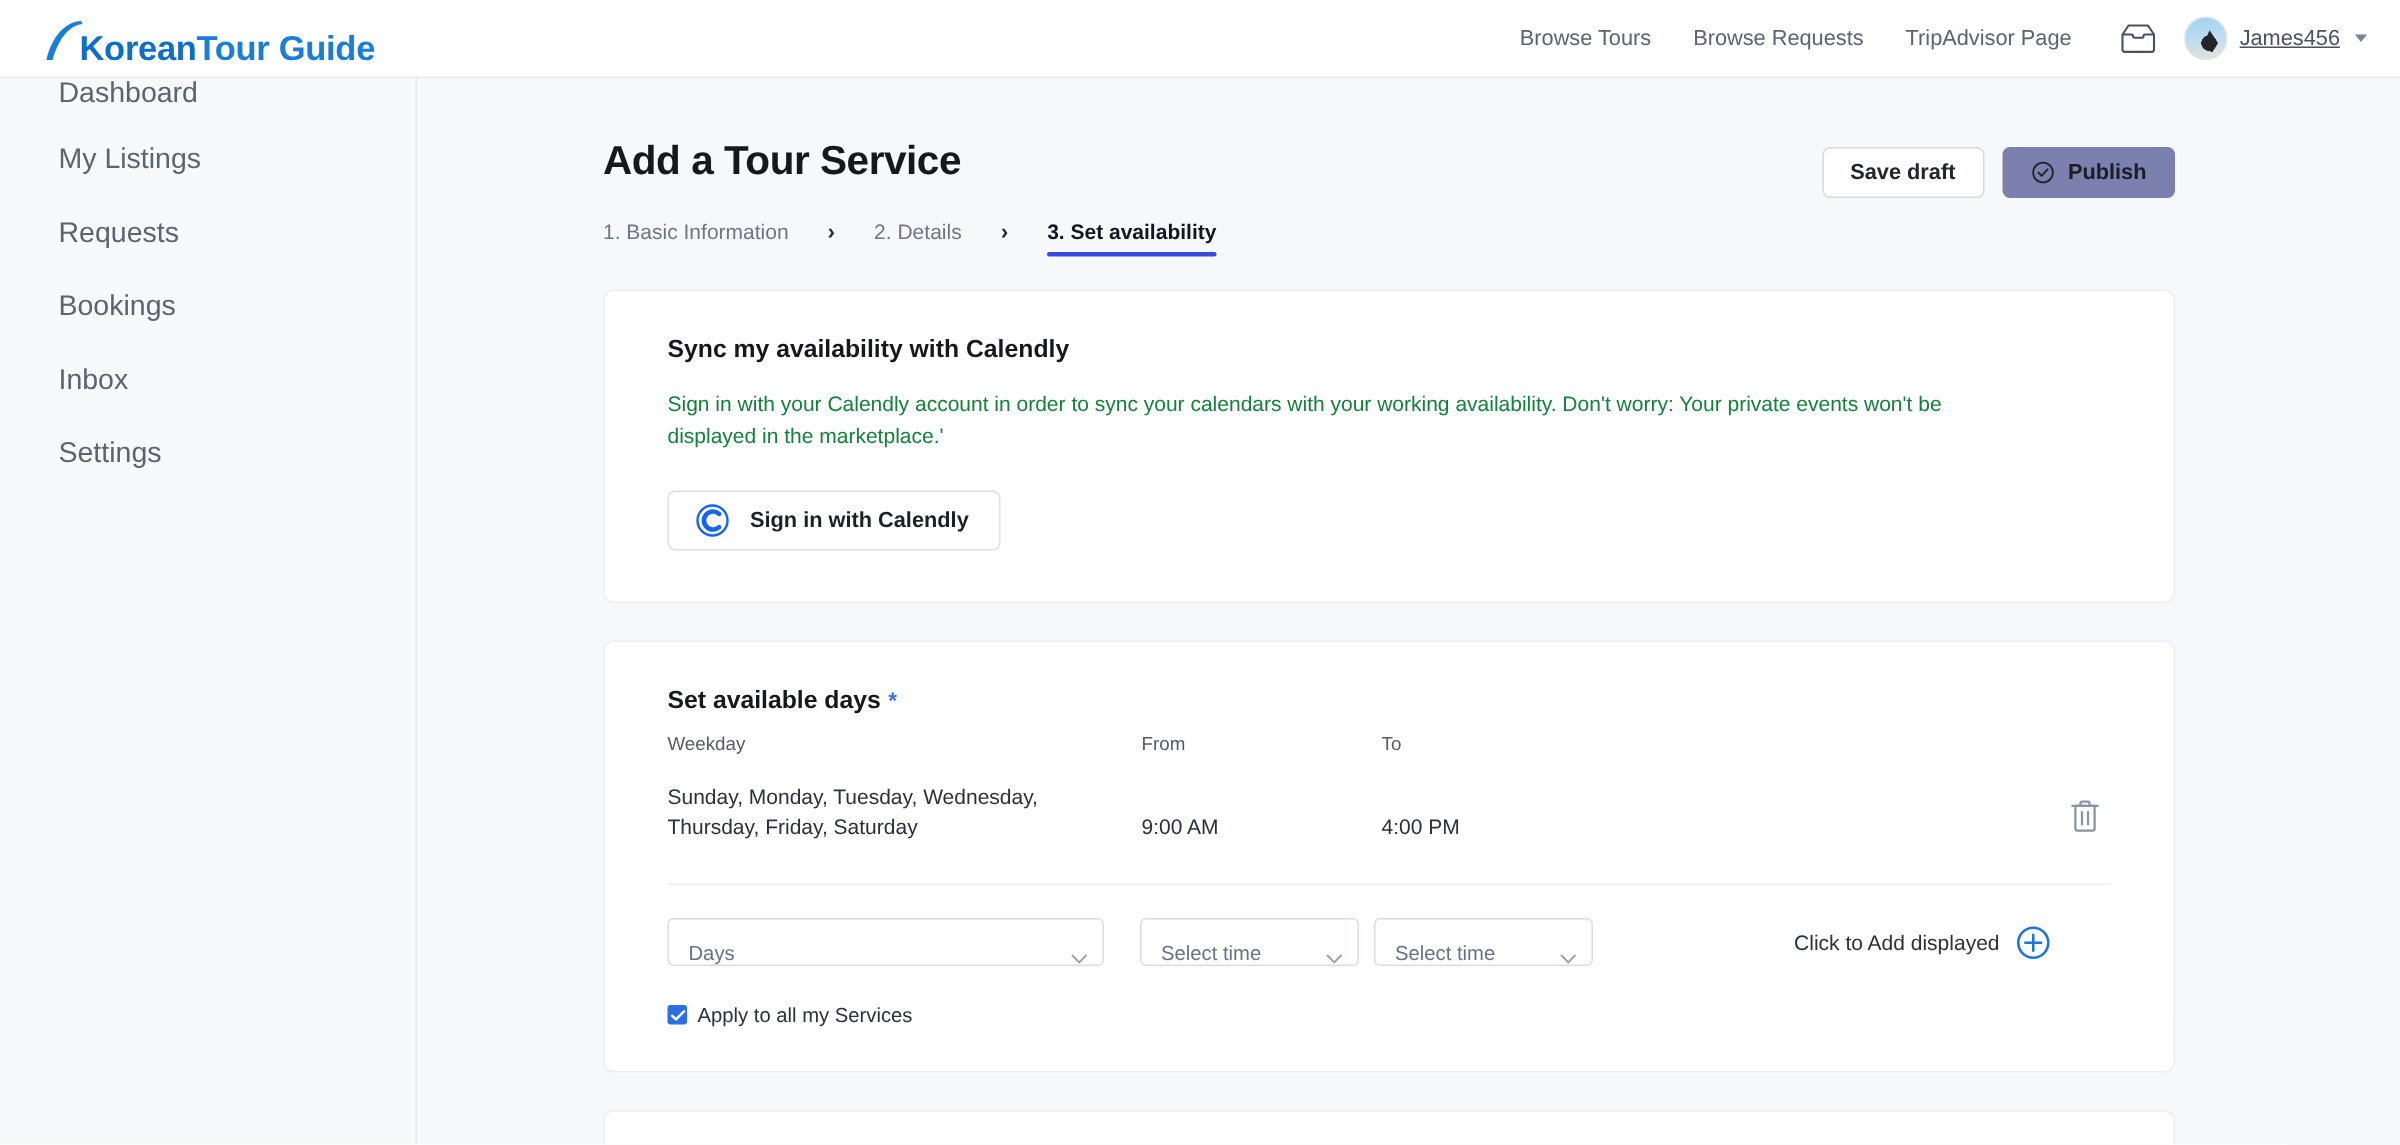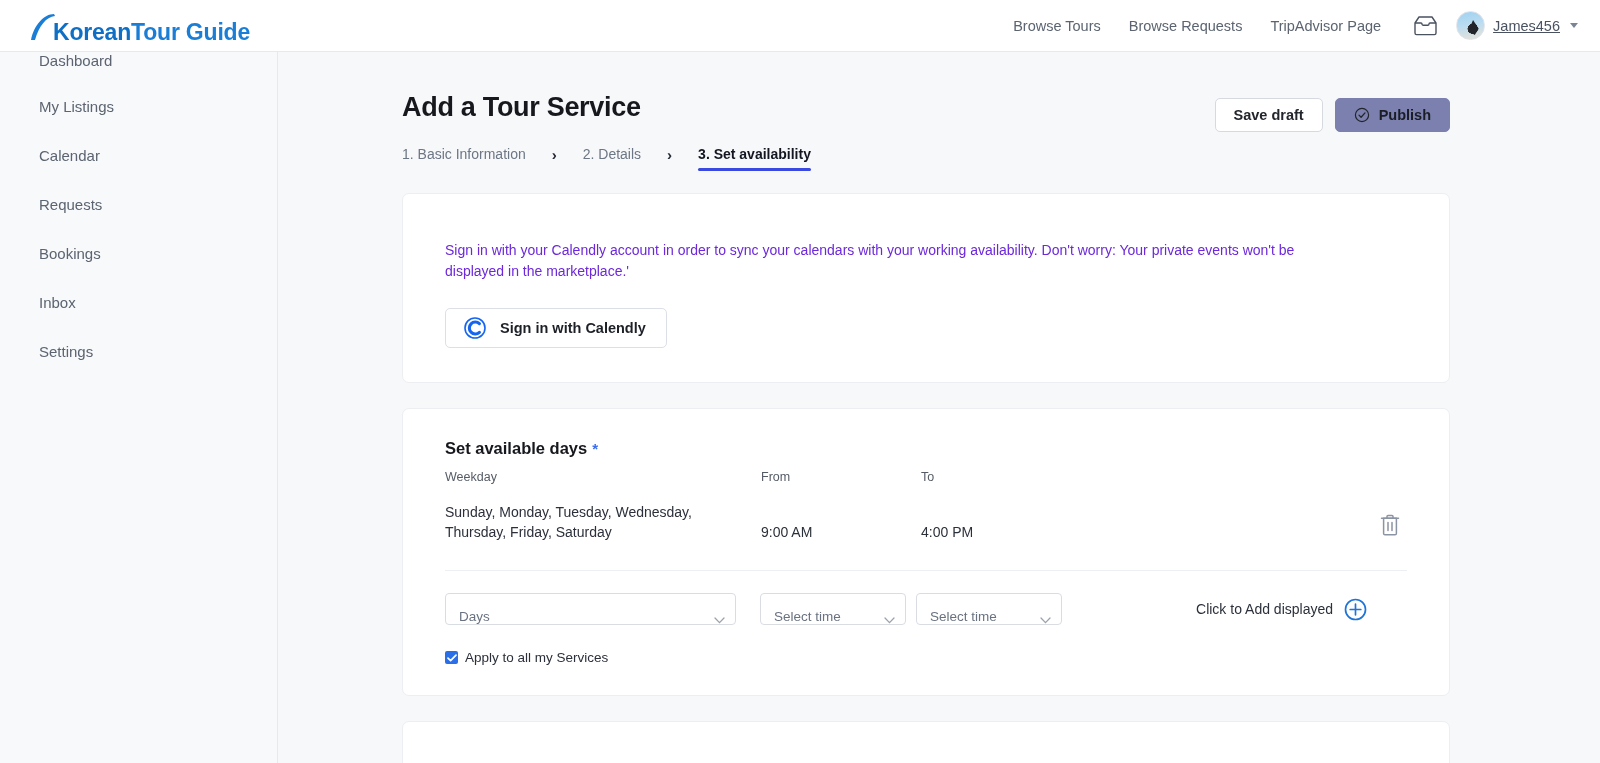--- a/index.html
+++ b/index.html
@@ -52,21 +52,21 @@
   }
 
   
   .sidebar {
     position: absolute; top: 52px; left: 0; width: 278px; height: 711px;
     background: #f8f9fb; border-right: 1px solid #e7e9ee;
     padding-top: 0;
   }
   .side-item {
     height: 49px; display: flex; align-items: center;
-    padding-left: 39px; font-size: 15px; color: #5b6470; cursor: pointer;
+    padding-left: 39px; font-size: 19px; color: #5b6470; cursor: pointer;
   }
   .side-item.first { height: 30px; align-items: flex-start; }
 
   
   .main {
     position: absolute; top: 52px; left: 278px; width: 1322px; height: 711px;
     background: #f7f8fa; overflow: hidden;
   }
   .page-head {
     padding: 40px 150px 0 124px; display: flex; align-items: flex-start;
@@ -97,21 +97,21 @@
   }
 
   
   .card {
     background: #ffffff; border: 1px solid #eceef2; border-radius: 7px;
     margin: 0 150px 0 124px; position: relative;
   }
   .card-pad { padding: 30px 42px 34px 42px; }
   .card-title { font-size: 16.5px; font-weight: 700; color: #16181d; }
   .card-desc {
-    font-size: 14px; color: #6d28d9; line-height: 21px; margin-top: 16px;
+    font-size: 14px; color: #15803d; line-height: 21px; margin-top: 16px;
     max-width: 894px;
   }
   .calendly-btn {
     margin-top: 26px; display: inline-flex; align-items: center; gap: 14px;
     border: 1px solid #dcdfe5; border-radius: 5px; background: #fff;
     height: 40px; padding: 0 20px 0 18px; cursor: pointer;
   }
   .calendly-label { font-size: 14.5px; font-weight: 700; color: #1d2027; }
 
   .req-star { color: #3a6ef0; font-size: 15px; margin-left: 5px; }
@@ -189,23 +189,20 @@
   </div>
 
   <div class="sidebar">
     <div class="side-item first">
       <span>Dashboard</span>
     </div>
     <div class="side-item">
       <span>My Listings</span>
     </div>
     <div class="side-item">
-      <span>Calendar</span>
-    </div>
-    <div class="side-item">
       <span>Requests</span>
     </div>
     <div class="side-item">
       <span>Bookings</span>
     </div>
     <div class="side-item">
       <span>Inbox</span>
     </div>
     <div class="side-item">
       <span>Settings</span>
@@ -234,20 +231,21 @@
       <div class="step">1. Basic Information</div>
       <div class="step-sep">›</div>
       <div class="step">2. Details</div>
       <div class="step-sep">›</div>
       <div class="step active">3. Set availability</div>
     </div>
 
     <div style="height:22px"></div>
     <div class="card">
       <div class="card-pad">
+        <div class="card-title">Sync my availability with Calendly</div>
         <div class="card-desc">Sign in with your Calendly account in order to sync your calendars with your working availability. Don't worry: Your private events won't be displayed in the marketplace.'</div>
         <div class="calendly-btn">
           <svg width="22" height="22" viewBox="0 0 22 22">
             <circle cx="11" cy="11" r="10" fill="none" stroke="#1565f0" stroke-width="1.6"></circle>
             <path d="M15.4 6.6 A6 6 0 1 0 15.4 15.4" fill="none" stroke="#1565f0" stroke-width="3.1" stroke-linecap="round"></path>
           </svg>
           <span class="calendly-label">Sign in with Calendly</span>
         </div>
       </div>
     </div>

